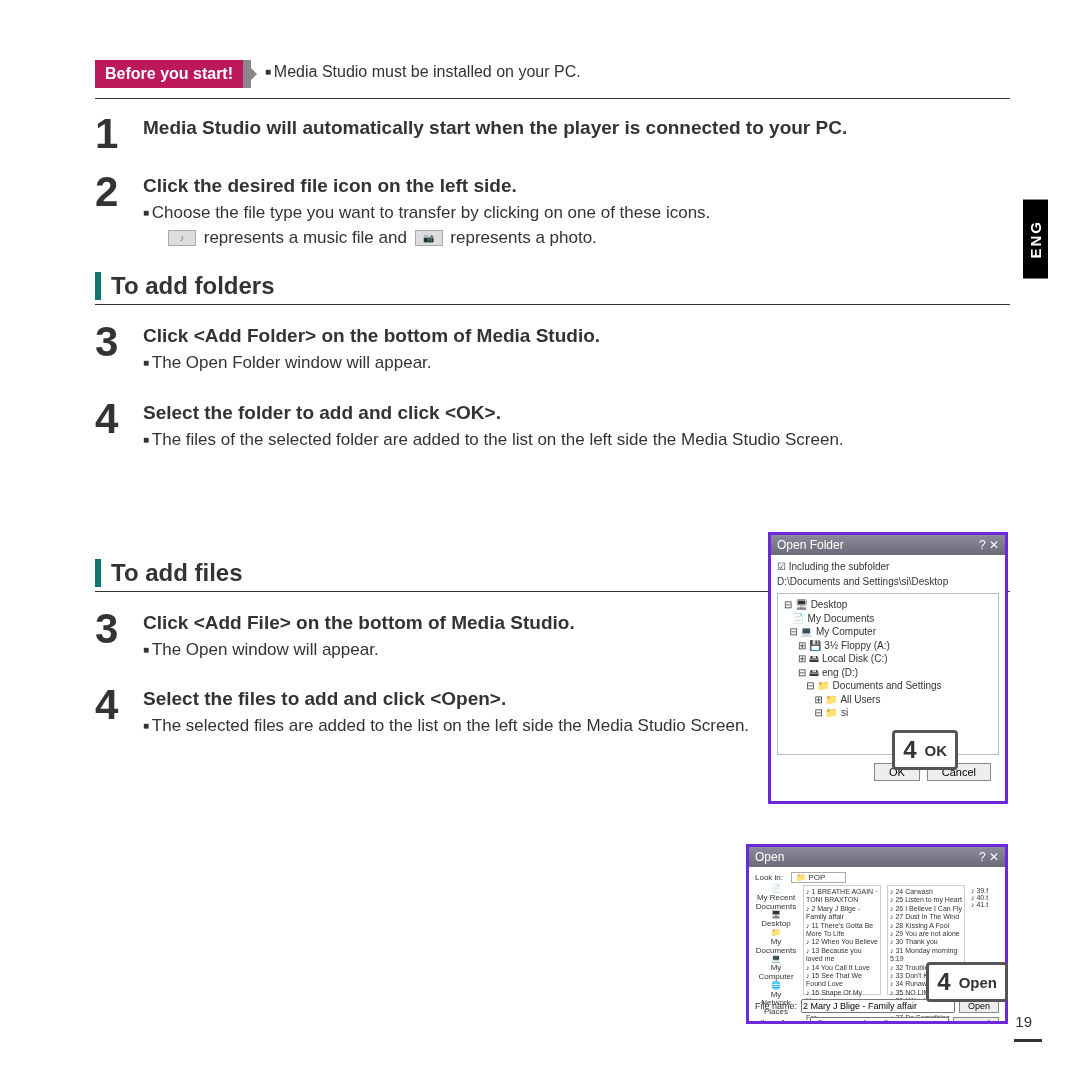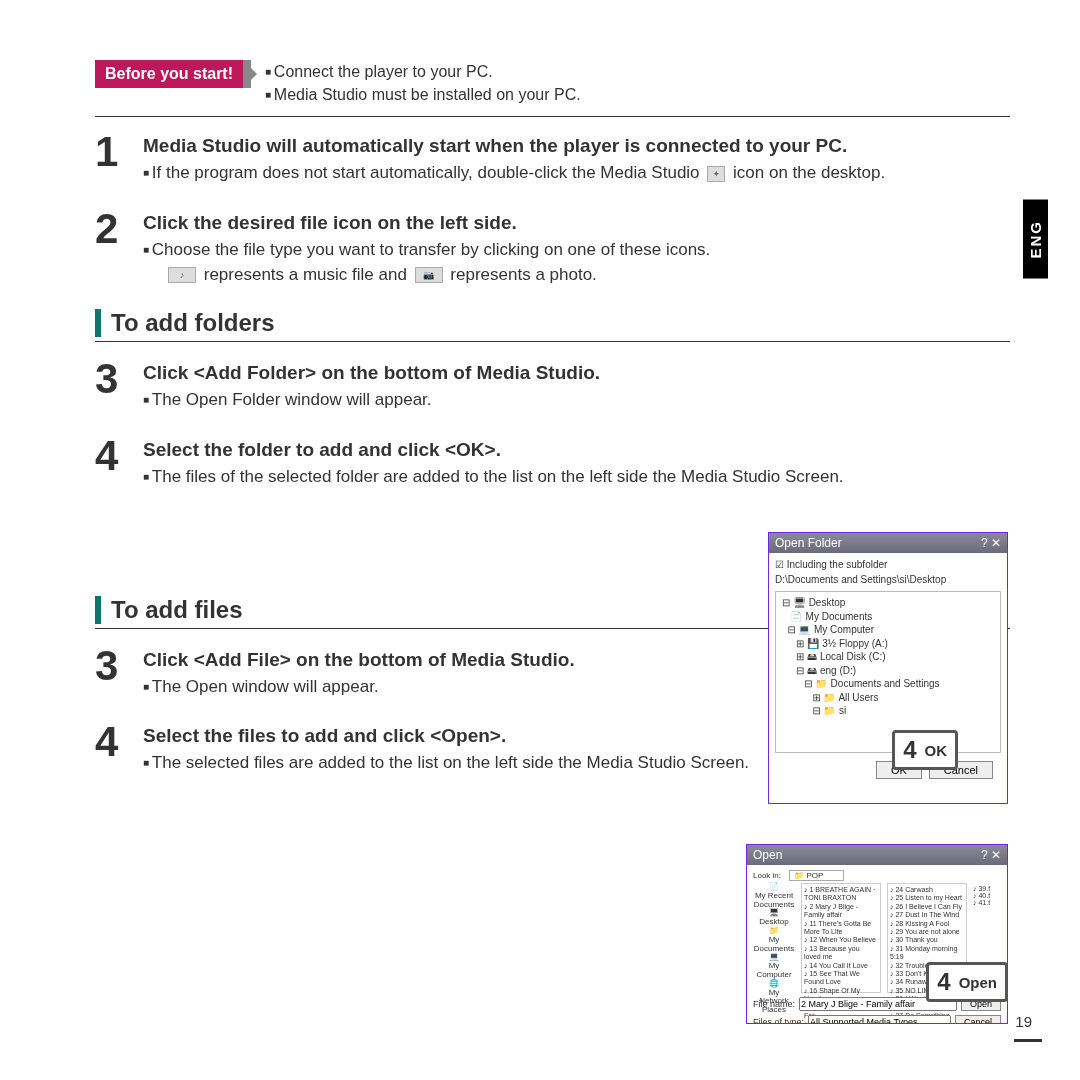--- a/index.html
+++ b/index.html
@@ -55,21 +55,21 @@
   }
   .section-rule{border:none; border-top:1px solid #333; margin:4px 0 12px;}
   .inline-icon{
     display:inline-block; width:28px; height:16px;
     background:#ddd; border:1px solid #aaa; vertical-align:middle;
     margin:0 3px; font-size:9px; text-align:center; line-height:14px; color:#666;
   }
   .small-icon{width:18px;}
   .figure {
     position:absolute;
-    border:1px solid #6d28d9; background:#f1f1f1;
+    border:3px solid #6d28d9; background:#f1f1f1;
   }
   .fig1{ right:72px; top:532px; width:240px; height:272px; }
   .fig2{ right:72px; top:844px; width:262px; height:180px; }
   .fig-title{ background:linear-gradient(#8a8a9a,#6a6a7a); color:#fff; font-size:12px; padding:3px 6px; display:flex; justify-content:space-between;}
   .fig-body{ padding:6px; font-size:10px; background:#fff; height:calc(100% - 20px); overflow:hidden;}
   .fig-check{font-size:10px; margin-bottom:4px;}
   .fig-path{font-size:10px; margin-bottom:6px;}
   .tree{border:1px solid #bbb; height:162px; padding:4px 6px; font-size:10px; line-height:1.35; overflow:hidden; background:#fff;}
   .tree div{white-space:pre;}
   .fig-btns{ text-align:right; margin-top:8px; padding-right:8px;}
@@ -96,37 +96,29 @@
   .indent-note{padding-left:22px; font-size:17px;}
 </style>
 </head>
 <body>
 
 <div class="eng-tab">ENG</div>
 
 <div class="before-row">
   <span class="badge">Before you start!</span>
   <ul class="before-bullets">
-    <li>Connect the player to your PC.</li>
     <li>Media Studio must be installed on your PC.</li>
   </ul>
 </div>
 <hr class="rule">
 
 <div class="step">
   <div class="step-num">1</div>
   <div class="step-body">
     <div class="step-title">Media Studio will automatically start when the player is connected to your PC.</div>
-    <ul class="sub-bullets">
-      <li>
-        <span>If the program does not start automatically, double-click the Media Studio </span>
-        <span class="inline-icon small-icon">✦</span>
-        <span> icon on the desktop.</span>
-      </li>
-    </ul>
   </div>
 </div>
 
 <div class="step">
   <div class="step-num">2</div>
   <div class="step-body">
     <div class="step-title">Click the desired file icon on the left side.</div>
     <ul class="sub-bullets">
       <li>
         <span>Choose the file type you want to transfer by clicking on one of these icons.</span><br>

